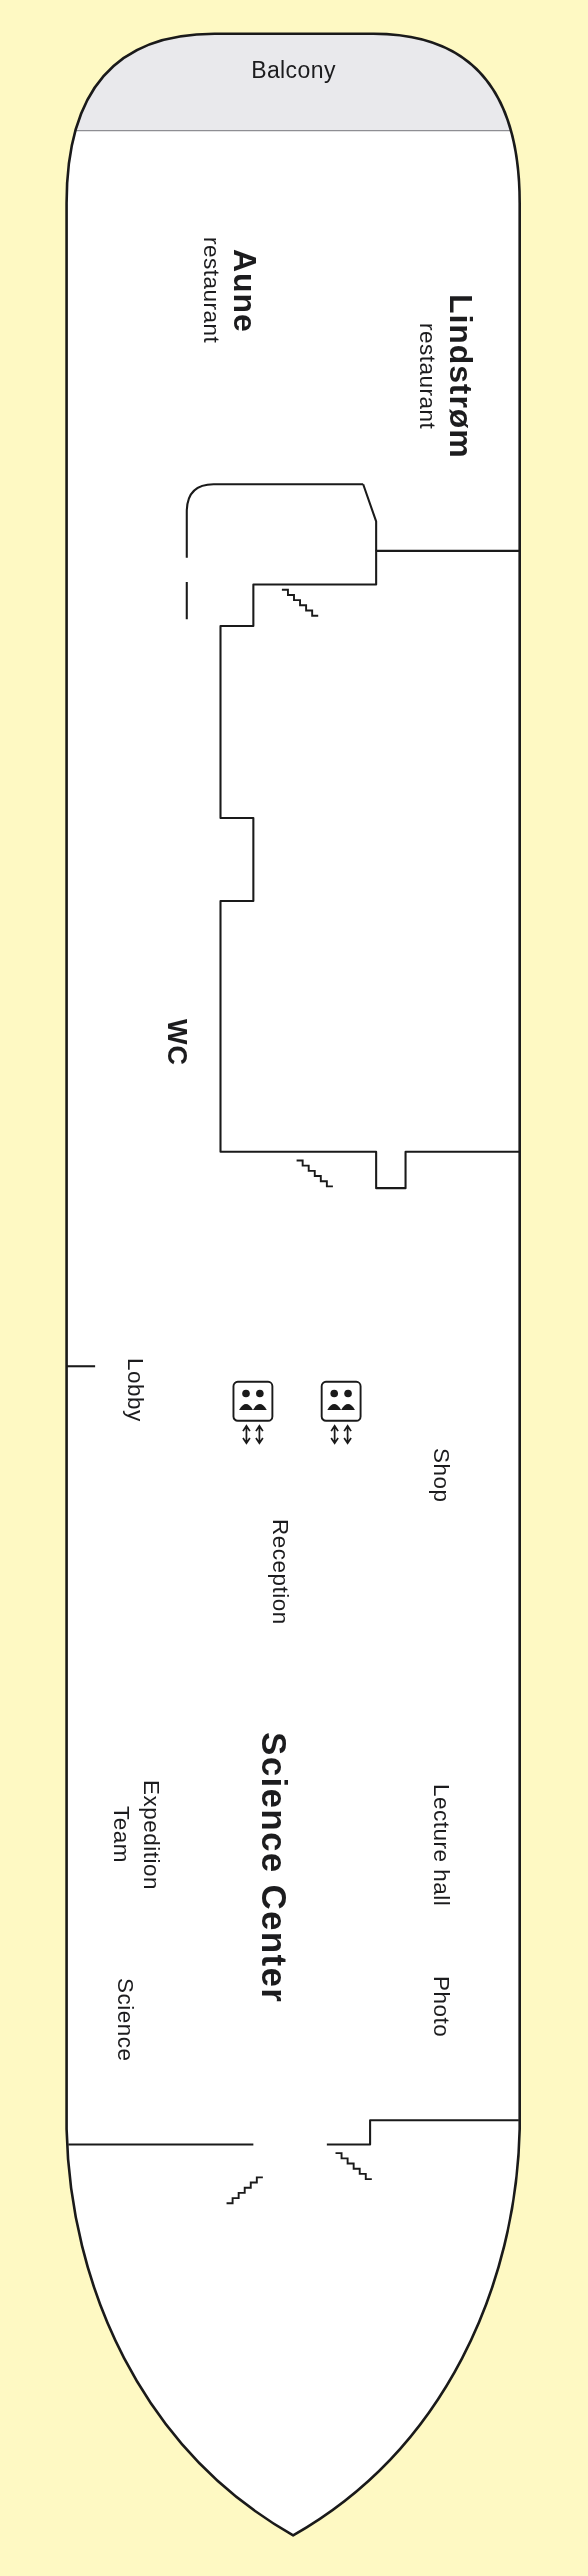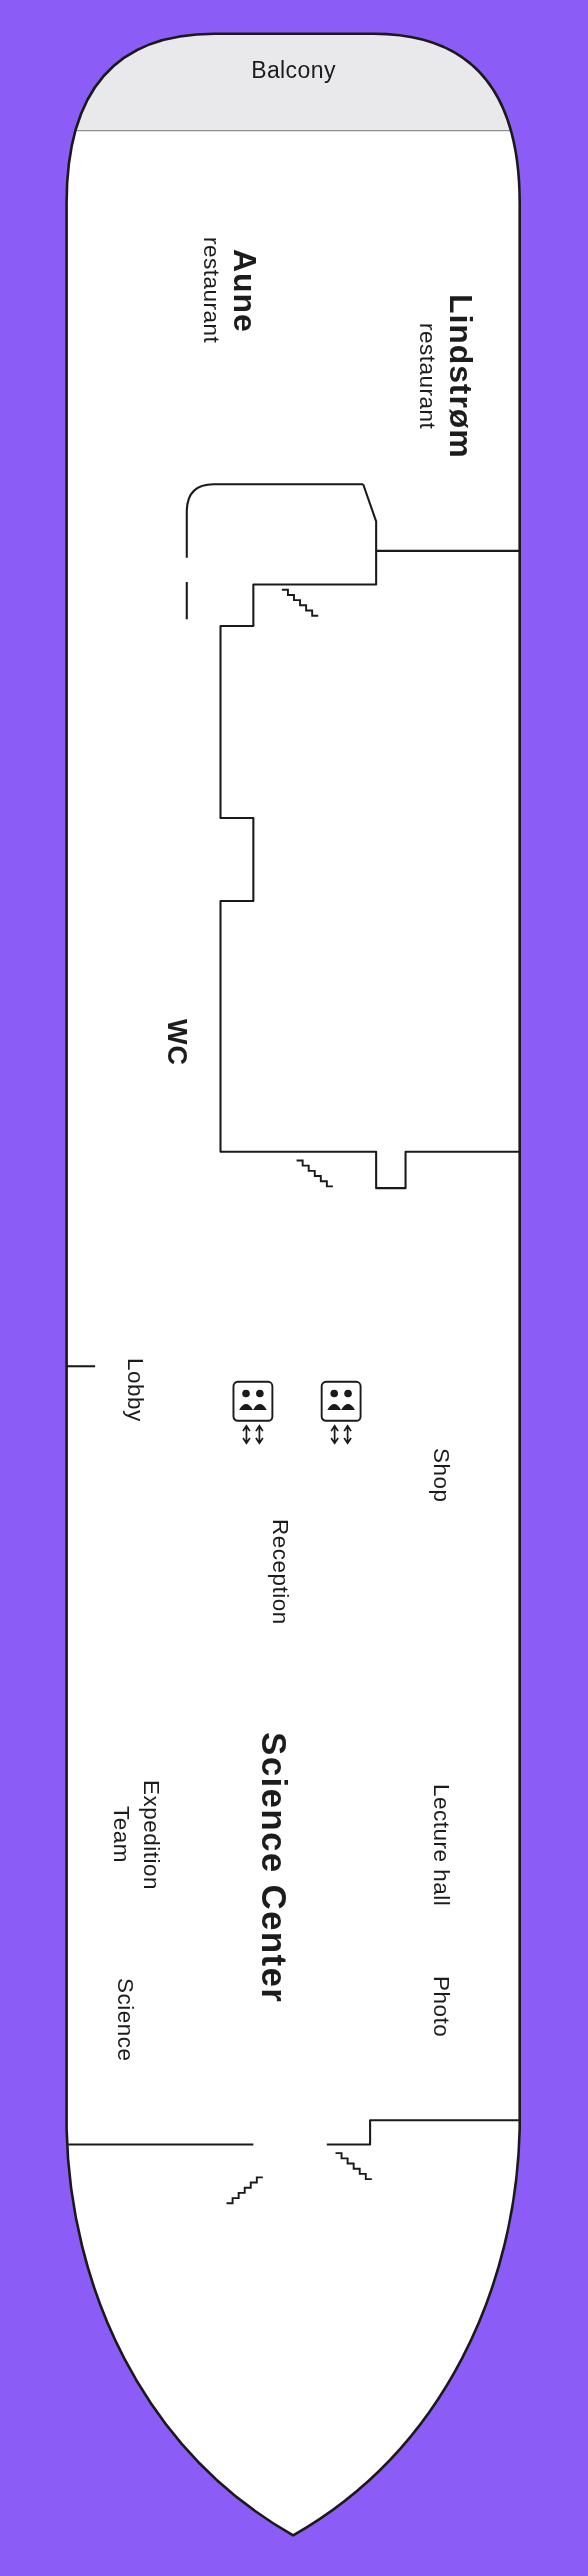--- a/index.html
+++ b/index.html
@@ -1,19 +1,19 @@
 <!DOCTYPE html>
 <html style="font-size:14px"><head>
 <meta charset="utf-8">
 <style>
   html,body{margin:0;padding:0;background:#ffffff;}
   .plan{
     position:relative;
     width:588px;height:2576px;
-    background:#8b5cf6;
+    background:#fef9c3;
     font-family:"Liberation Sans","DejaVu Sans",sans-serif;
     overflow:hidden;
   }
   .plan svg{position:absolute;left:0;top:0;}
   .hlabel{
     position:absolute;left:67px;top:57px;width:453px;
     text-align:center;font-size:23px;color:#1c1c1e;letter-spacing:0.4px;
   }
   .vlabel{
     position:absolute;

